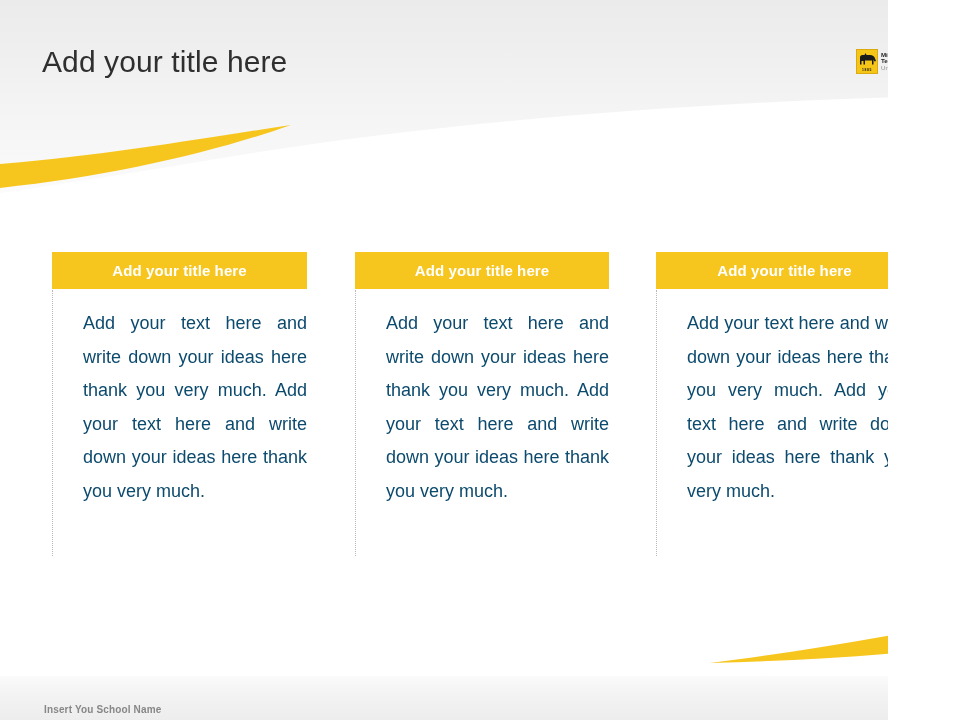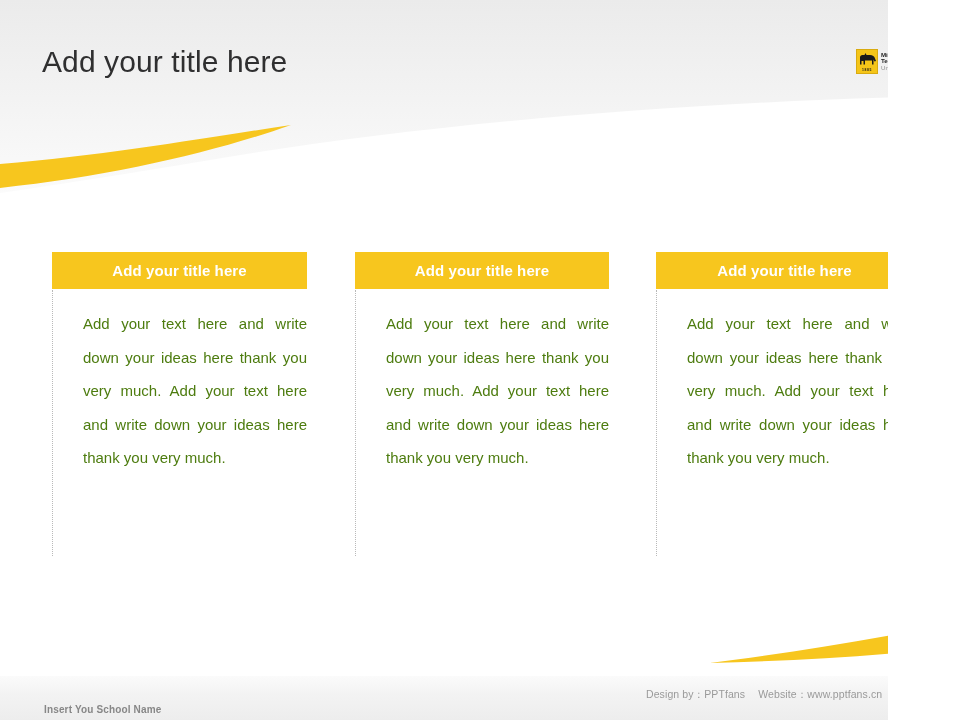--- a/index.html
+++ b/index.html
@@ -102,23 +102,23 @@
     font-weight:bold;
     letter-spacing:0.1px;
   }
   .col-body {
     margin-top:1px;
     padding:17px 0 0 30px;
     border-left:1px dotted #b9b9b9;
     height:266px;
   }
   .col-body p {
-    font-size:15px;
+    font-size:18px;
     line-height:33.5px;
-    color:#4d7c0f;
+    color:#0c4a6e;
     text-align:justify;
     text-justify:inter-word;
     font-weight:300;
   }
 
   
   #footer-bg {
     position:absolute; left:0; top:676px;
     width:960px; height:44px;
     z-index:2;
@@ -216,21 +216,16 @@
         <p>Add your text here and write down your ideas here thank you very much. Add your text here and write down your ideas here thank you very much.</p>
       </div>
     </div>
 
   </div>
 
   <div id="footer-bg"></div>
 
   <div id="footer-school">Insert You School Name</div>
 
-  <div id="footer-credit">
-    <span>Design by：PPTfans</span>
-    <span class="sep"></span>
-    <span>Website：www.pptfans.cn</span>
-  </div>
 
   <div id="page-number">14</div>
 
 </div>
 
 </body></html>

